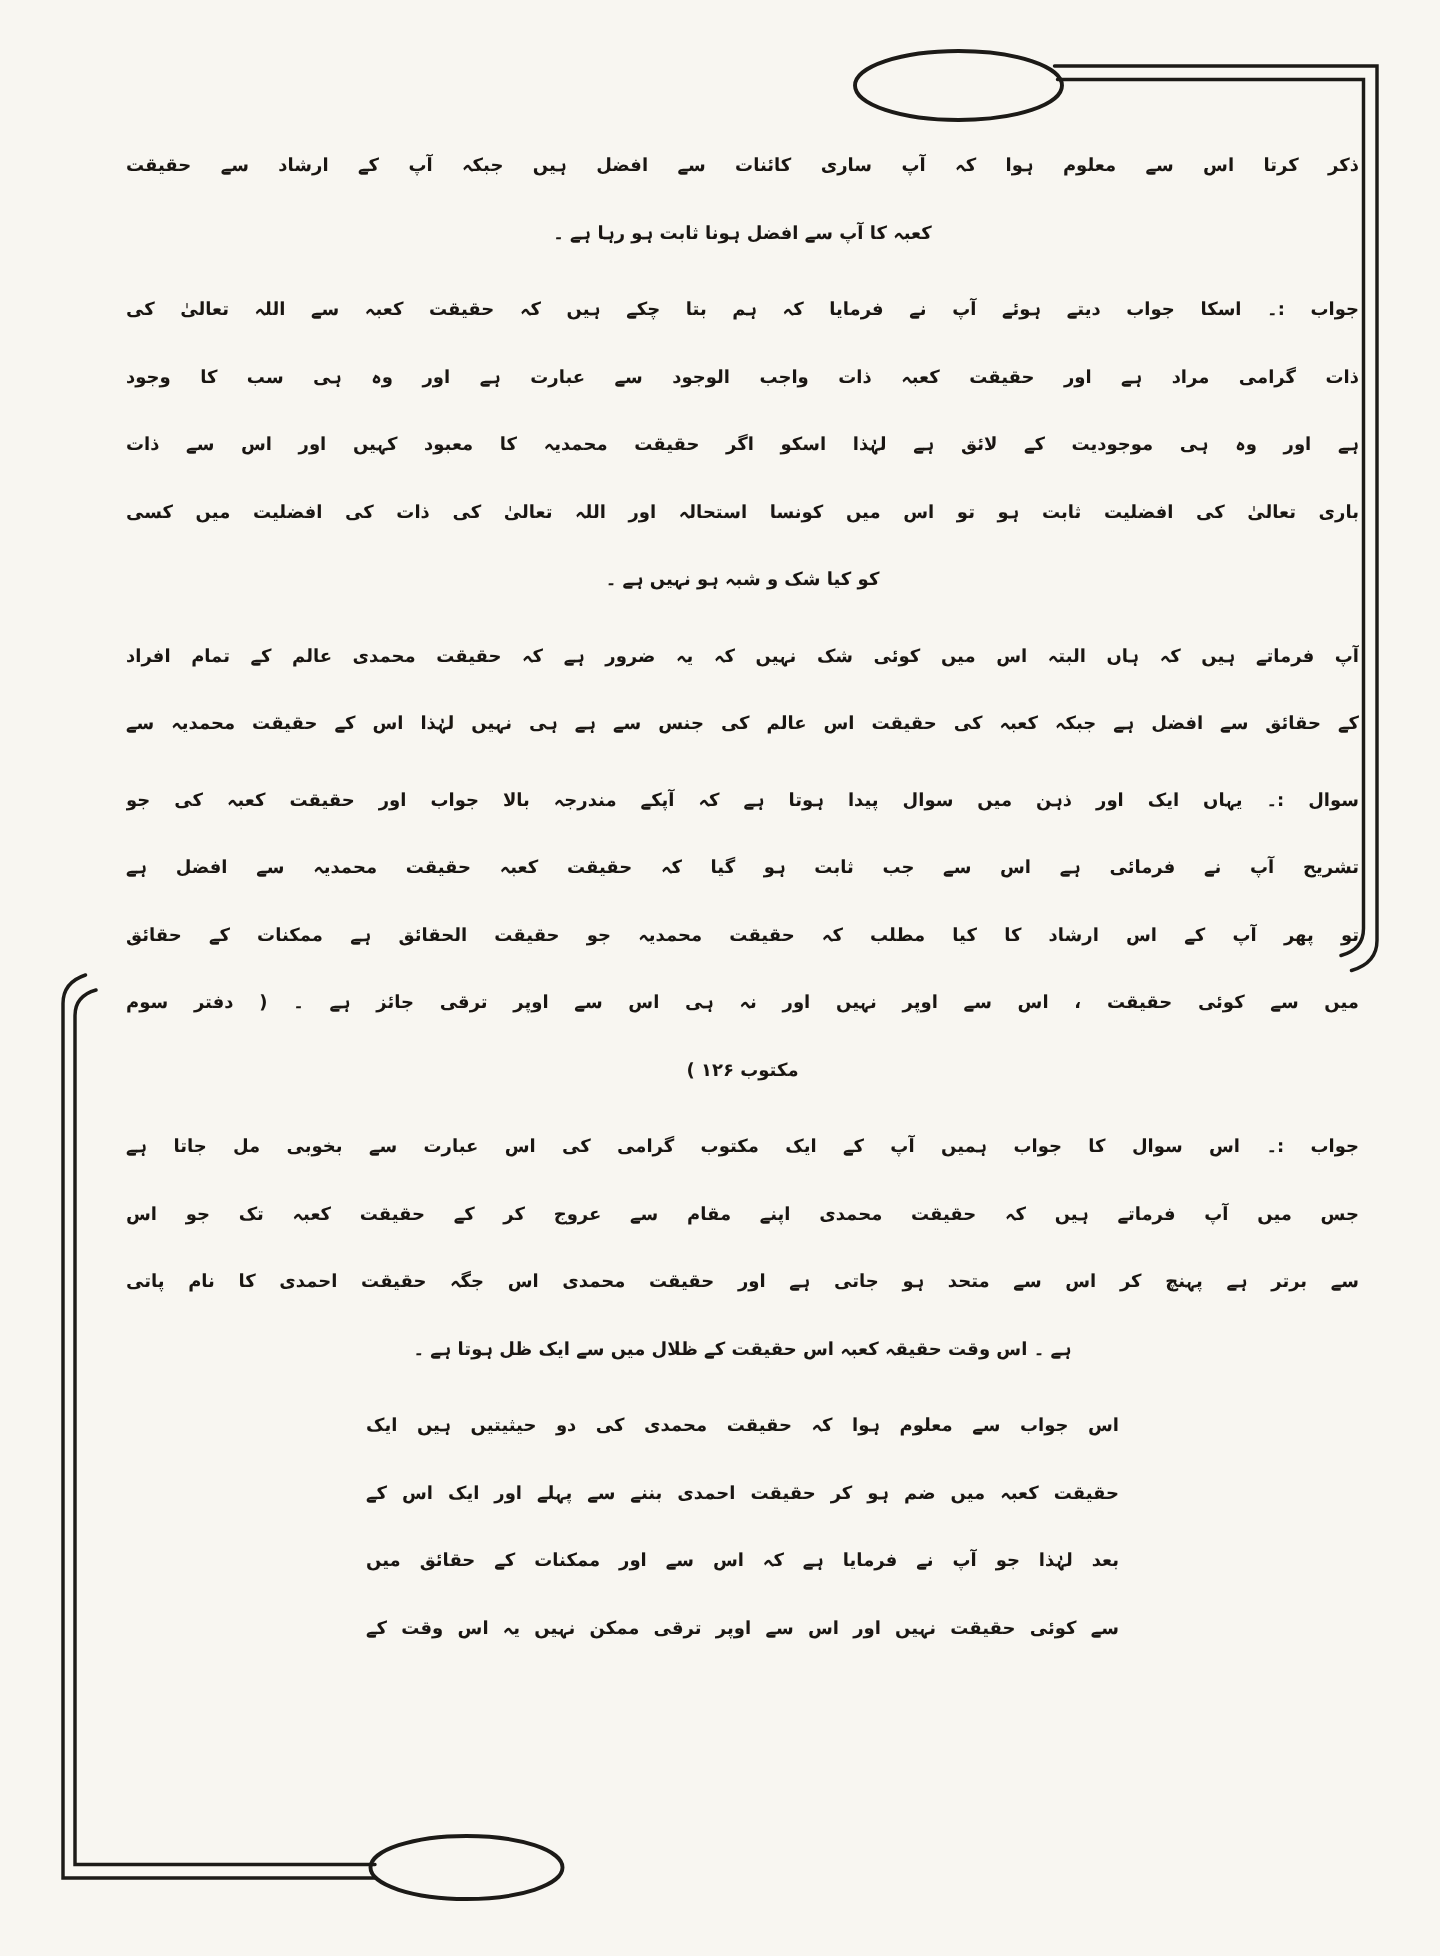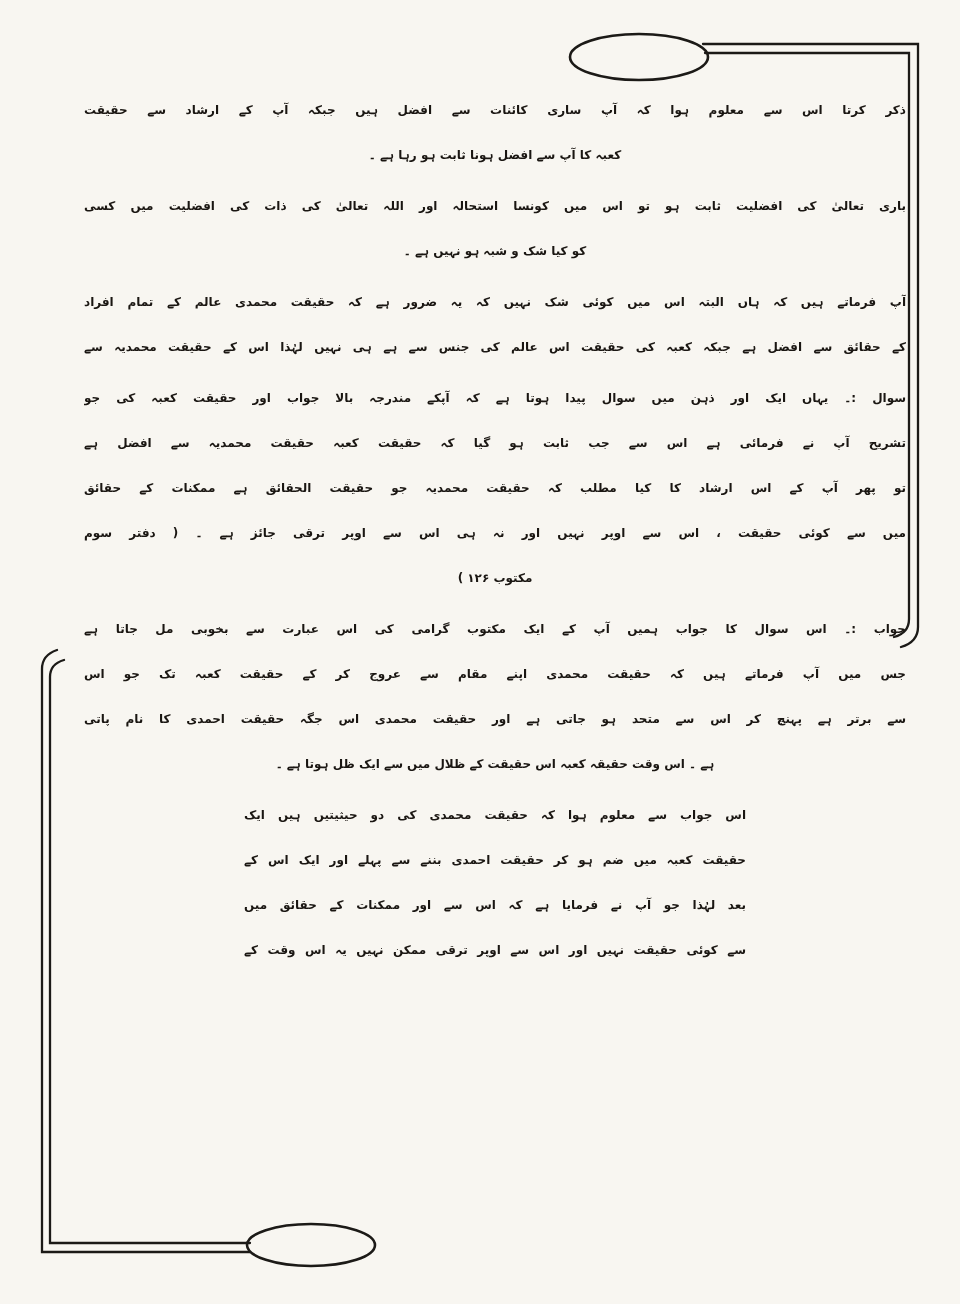--- a/index.html
+++ b/index.html
@@ -85,20 +85,23 @@
   </svg>
 
   <main class="text-area" dir="rtl">
 
     <section class="para">
       <p class="line full">ذکر کرتا اس سے معلوم ہوا کہ آپ ساری کائنات سے افضل ہیں جبکہ آپ کے ارشاد سے حقیقت</p>
       <p class="line last">کعبہ کا آپ سے افضل ہونا ثابت ہو رہا ہے ۔</p>
     </section>
 
     <section class="para">
+      <p class="line full">جواب :۔ اسکا جواب دیتے ہوئے آپ نے فرمایا کہ ہم بتا چکے ہیں کہ حقیقت کعبہ سے اللہ تعالیٰ کی</p>
+      <p class="line full">ذات گرامی مراد ہے اور حقیقت کعبہ ذات واجب الوجود سے عبارت ہے اور وہ ہی سب کا وجود</p>
+      <p class="line full">ہے اور وہ ہی موجودیت کے لائق ہے لہٰذا اسکو اگر حقیقت محمدیہ کا معبود کہیں اور اس سے ذات</p>
       <p class="line full">باری تعالیٰ کی افضلیت ثابت ہو تو اس میں کونسا استحالہ اور اللہ تعالیٰ کی ذات کی افضلیت میں کسی</p>
       <p class="line last">کو کیا شک و شبہ ہو نہیں ہے ۔</p>
     </section>
 
     <section class="para">
       <p class="line full">آپ فرماتے ہیں کہ ہاں البتہ اس میں کوئی شک نہیں کہ یہ ضرور ہے کہ حقیقت محمدی عالم کے تمام افراد</p>
       <p class="line full">کے حقائق سے افضل ہے جبکہ کعبہ کی حقیقت اس عالم کی جنس سے ہے ہی نہیں لہٰذا اس کے حقیقت محمدیہ سے</p>
     </section>
 
     <section class="para">

